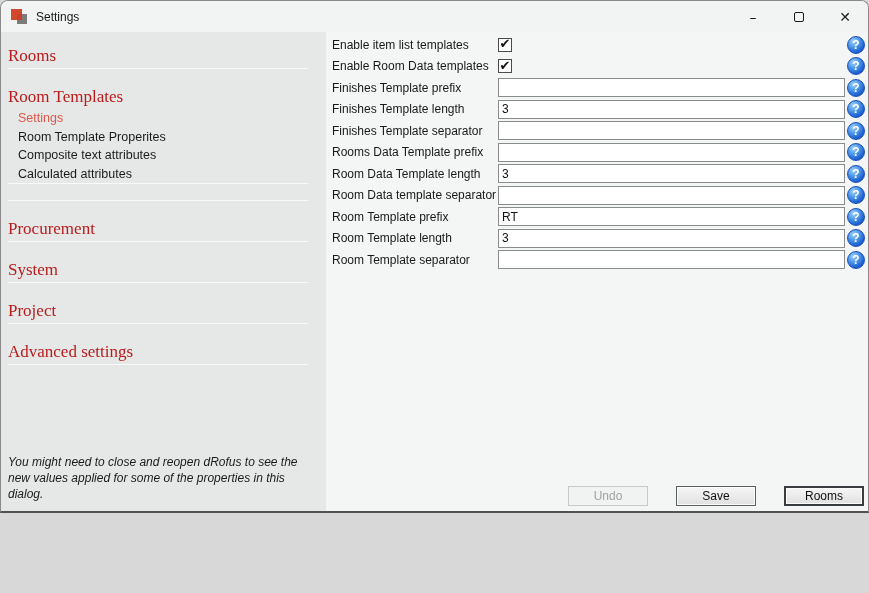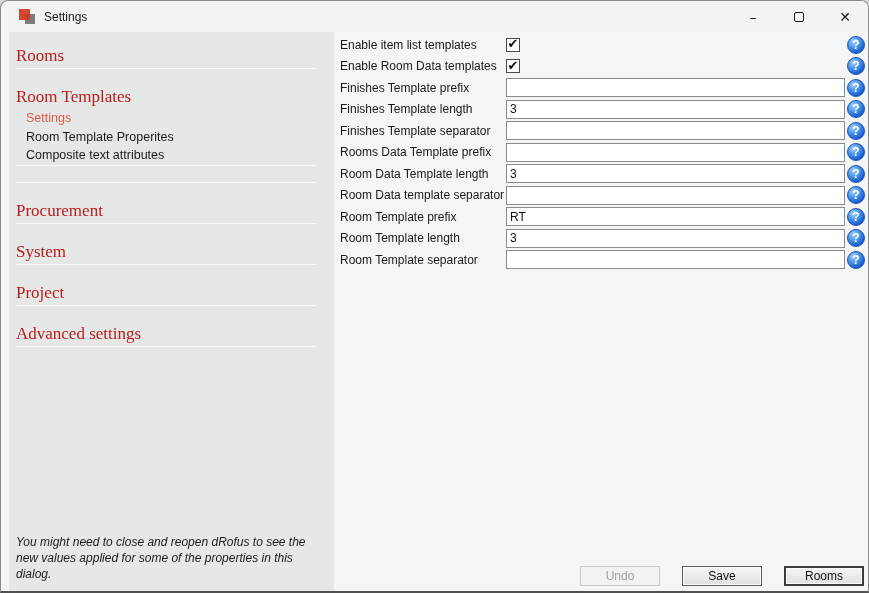--- a/index.html
+++ b/index.html
@@ -2,28 +2,27 @@
 <html><head>
 <meta charset="utf-8">
 <style>
   * { box-sizing: border-box; margin: 0; padding: 0; }
   html, body { width: 869px; height: 593px; }
   body {
     font-family: "Liberation Sans", "DejaVu Sans", sans-serif;
     background: #d8d8d8;
   }
   .window {
-    width: 869px; height: 593px;
+    width: 869px; height: 513px;
     border: 1px solid #8a8a8a;
     border-bottom: 2px solid #515151;
     border-radius: 8px 8px 0 0;
     overflow: hidden;
     display: flex; flex-direction: column;
     background: #f4f5f5;
-    padding-left: 8px;
   }
   
   .titlebar {
     height: 31px; flex: 0 0 31px;
     background: #f2f3f3;
     display: flex; align-items: center;
   }
   .app-logo {
     width: 16px; height: 15px; position: relative;
     margin-left: 10px; flex: 0 0 16px;
@@ -91,21 +90,21 @@
     border-radius: 50%;
     background: radial-gradient(circle at 35% 28%, #a6d4fb 0%, #4c96ea 38%, #1b5fd0 72%, #0c3fa8 100%);
     border: 1px solid #1b50b8;
     color: #fff; font-size: 12px; font-weight: bold;
     display: flex; align-items: center; justify-content: center;
     cursor: pointer;
   }
   
   .footer-btns {
     position: absolute; right: 4px; bottom: 5px;
-    display: flex; gap: 22px;
+    display: flex; gap: 28px;
   }
   .btn {
     width: 80px; height: 20px; font-size: 12px;
     font-family: "Liberation Sans", "DejaVu Sans", sans-serif;
     display: flex; align-items: center; justify-content: center;
     background: linear-gradient(#f6f6f6, #e0e0e0);
     border: 1px solid #5b5e60;
     box-shadow: inset 0 0 0 1px #fbfbfb;
     color: #111; cursor: pointer;
   }
@@ -144,20 +143,21 @@
     <div class="sidebar">
 
       <div class="nav-heading">Rooms</div>
       <div class="nav-sep"></div>
       <div class="nav-gap"></div>
 
       <div class="nav-heading">Room Templates</div>
       <div class="nav-sub active">Settings</div>
       <div class="nav-sub">Room Template Properites</div>
       <div class="nav-sub">Composite text attributes</div>
+      <div class="nav-sub">Calculated attributes</div>
       <div class="nav-sep"></div>
       <div class="nav-gap"></div>
 
       <div class="nav-sep"></div>
       <div class="nav-gap"></div>
 
       <div class="nav-heading">Procurement</div>
       <div class="nav-sep"></div>
       <div class="nav-gap"></div>
 

